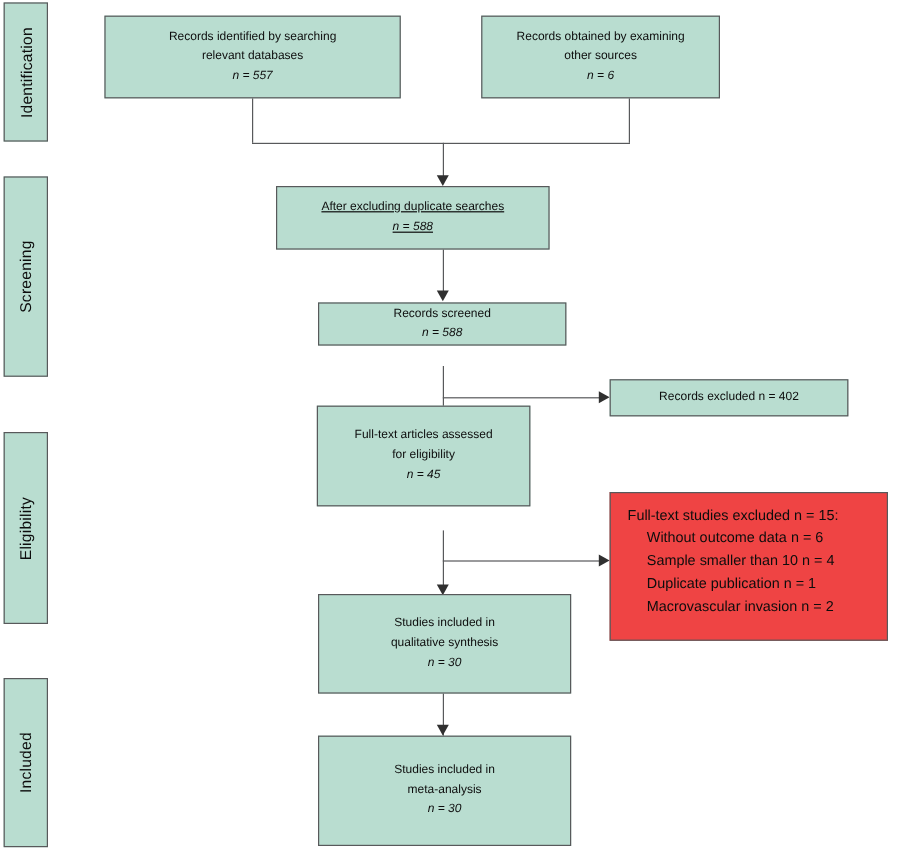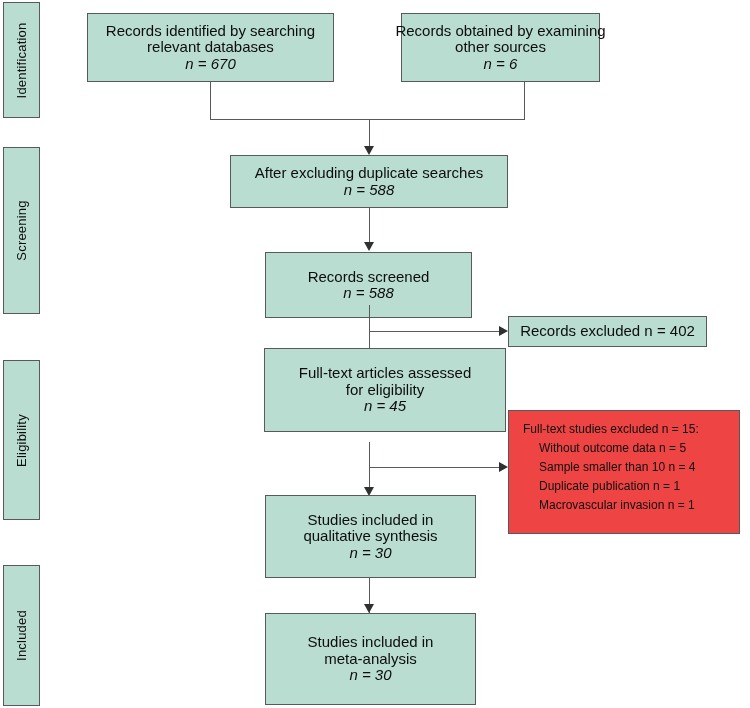--- a/index.html
+++ b/index.html
@@ -21,21 +21,21 @@
     position: absolute;
     box-sizing: border-box;
     background: #b9ddd0;
     border: 1.5px solid #58595b;
     display: flex;
     flex-direction: column;
     align-items: center;
     justify-content: center;
     text-align: center;
     color: #0d0d0d;
-    font-size: 15px;
+    font-size: 10px;
     line-height: 16.5px;
   }
   .fbox .ln { display: block; white-space: nowrap; }
   .n-italic { font-style: italic; }
 
   
   .stagebar {
     position: absolute;
     box-sizing: border-box;
     background: #b9ddd0;
@@ -110,74 +110,74 @@
     <span class="stage-label">Eligibility</span>
   </div>
 
   <div class="stagebar" style="left:3px; top:565px; width:37px; height:141px;">
     <span class="stage-label">Included</span>
   </div>
 
   <div class="fbox" style="left:87px; top:13px; width:247px; height:69px;">
     <span class="ln">Records identified by searching</span>
     <span class="ln">relevant databases</span>
-    <span class="ln n-italic">n = 670</span>
+    <span class="ln n-italic">n = 557</span>
   </div>
 
   <div class="fbox" style="left:401px; top:13px; width:199px; height:69px;">
     <span class="ln">Records obtained by examining</span>
     <span class="ln">other sources</span>
     <span class="ln n-italic">n = 6</span>
   </div>
 
   <div class="vline" style="left:210px; top:82px; height:37px;"></div>
   <div class="vline" style="left:524px; top:82px; height:37px;"></div>
   <div class="hline" style="left:210px; top:119px; width:315px;"></div>
   <div class="vline" style="left:369px; top:119px; height:28px;"></div>
   <div class="arrow-down" style="left:364px; top:146px;"></div>
 
-  <div class="fbox" style="left:230px; top:155px; width:278px; height:53px;">
+  <div class="fbox" style="left:230px; top:155px; width:228px; height:53px;text-decoration:underline;">
     <span class="ln">After excluding duplicate searches</span>
     <span class="ln n-italic">n = 588</span>
   </div>
 
   <div class="vline" style="left:369px; top:208px; height:35px;"></div>
   <div class="arrow-down" style="left:364px; top:242px;"></div>
 
-  <div class="fbox" style="left:265px; top:252px; width:207px; height:66px;">
+  <div class="fbox" style="left:265px; top:252px; width:207px; height:36px;">
     <span class="ln">Records screened</span>
     <span class="ln n-italic">n = 588</span>
   </div>
 
   <div class="vline" style="left:369px; top:305px; height:48px;"></div>
   <div class="hline" style="left:369px; top:331px; width:133px;"></div>
   <div class="arrow-right" style="left:499px; top:326px;"></div>
   <div class="arrow-down" style="left:364px; top:349px;"></div>
 
   <div class="fbox" style="left:508px; top:316px; width:199px; height:31px;">
     <span class="ln">Records excluded n = 402</span>
   </div>
 
-  <div class="fbox" style="left:264px; top:348px; width:242px; height:84px;">
+  <div class="fbox" style="left:264px; top:338px; width:178px; height:84px;">
     <span class="ln">Full-text articles assessed</span>
     <span class="ln">for eligibility</span>
     <span class="ln n-italic">n = 45</span>
   </div>
 
   <div class="vline" style="left:369px; top:442px; height:49px;"></div>
   <div class="hline" style="left:369px; top:467px; width:133px;"></div>
   <div class="arrow-right" style="left:499px; top:462px;"></div>
   <div class="arrow-down" style="left:364px; top:487px;"></div>
 
   <div class="listbox" style="left:508px; top:410px; width:232px; height:124px;">
     <span class="lb-head">Full-text studies excluded n = 15:</span>
-    <span class="lb-item">Without outcome data n = 5</span>
+    <span class="lb-item">Without outcome data n = 6</span>
     <span class="lb-item">Sample smaller than 10 n = 4</span>
     <span class="lb-item">Duplicate publication n = 1</span>
-    <span class="lb-item">Macrovascular invasion n = 1</span>
+    <span class="lb-item">Macrovascular invasion n = 2</span>
   </div>
 
   <div class="fbox" style="left:265px; top:495px; width:211px; height:83px;">
     <span class="ln">Studies included in</span>
     <span class="ln">qualitative synthesis</span>
     <span class="ln n-italic">n = 30</span>
   </div>
 
   <div class="vline" style="left:369px; top:578px; height:36px;"></div>
   <div class="arrow-down" style="left:364px; top:604px;"></div>

